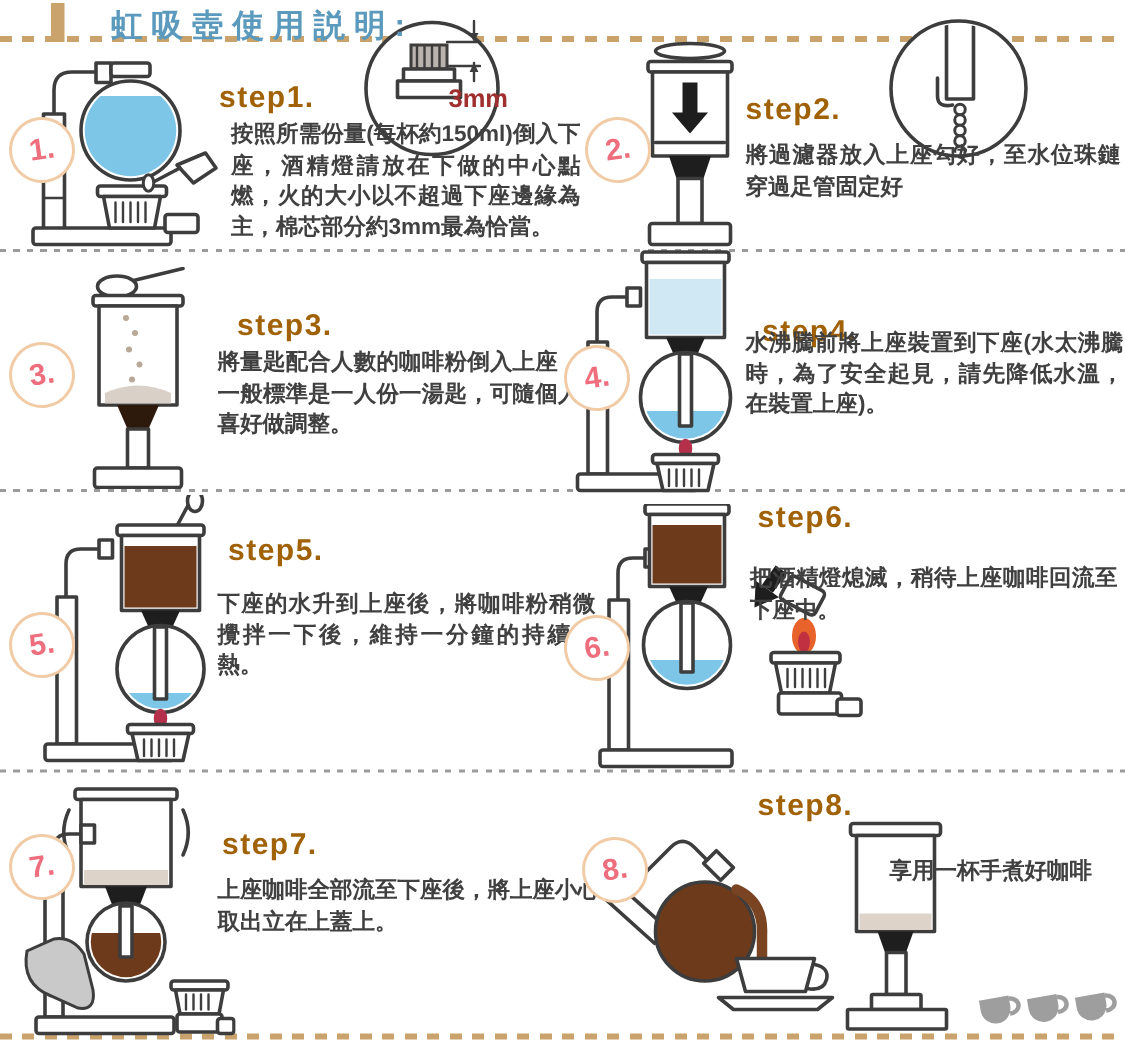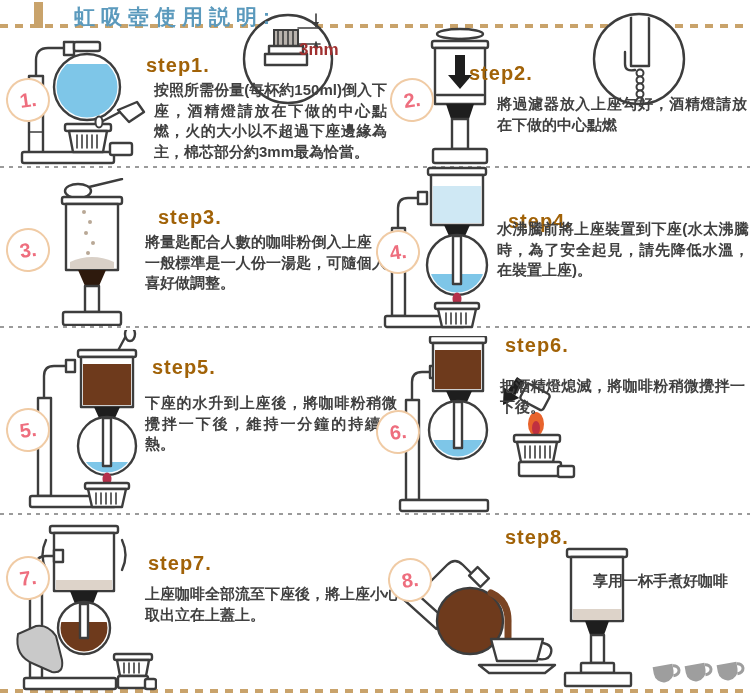--- a/index.html
+++ b/index.html
@@ -68,21 +68,21 @@
   </svg>
   <svg class="abs illus" style="left:242px;top:10px" width="104" height="98" viewBox="0 0 104 98">
     <circle class="ln" cx="46" cy="49" r="44"></circle>
     <rect x="32" y="20" width="24" height="16" fill="#b9b3ad" stroke="#3d3d3d" stroke-width="2"></rect>
     <path class="nf thin" stroke="#3d3d3d" d="M36,20 v16 M41,20 v16 M46,20 v16 M51,20 v16"></path>
     <rect class="ln" x="27" y="36" width="34" height="8"></rect>
     <rect class="ln" x="23" y="44" width="42" height="11"></rect>
     <path class="ln nf thin" d="M74,4 v12 M74,44 v-12 M56,18 h22 M56,34 h22"></path>
     <path d="M74,18 l-3,-6 h6 z M74,32 l-3,6 h6 z" fill="#3d3d3d"></path>
   </svg>
-  <span class="abs callout-label" style="left:299px;top:40px">3mm</span>
+  <span class="abs callout-label" style="left:299px;top:56px">3mm</span>
   <div class="abs step-title" style="left:146px;top:54px">step1.</div>
   <div class="abs step-text" style="left:154px;top:80px;width:233px">按照所需份量(每杯約150ml)倒入下座，酒精燈請放在下做的中心點燃，火的大小以不超過下座邊緣為主，棉芯部分約3mm最為恰當。</div>
 
   <div class="abs badge" style="left:390px;top:78px">2.</div>
   <svg class="abs illus" style="left:418px;top:25px" width="85" height="142" viewBox="0 0 85 142">
     <ellipse class="ln" cx="42" cy="9" rx="23" ry="5"></ellipse>
     <line class="ln nf" x1="42" y1="14" x2="42" y2="34"></line>
     <rect class="ln" x="14" y="16" width="56" height="7" rx="2"></rect>
     <rect class="ln" x="17" y="23" width="50" height="56"></rect>
     <polygon points="37,30 47,30 47,50 54,50 42,64 30,50 37,50" fill="#1e1e1e"></polygon>
@@ -101,22 +101,22 @@
       <path class="ln nf" d="M40,42 L40,54 Q40,62 50,60"></path>
       <g fill="#fff" stroke="#3d3d3d" stroke-width="2">
         <circle cx="55" cy="63" r="3.5"></circle>
           <circle cx="55" cy="70" r="3.5"></circle>
         <circle cx="55" cy="77" r="3.5"></circle>
           <circle cx="55" cy="84" r="3.5"></circle>
         <circle cx="55" cy="91" r="3.5"></circle>
       </g>
     </g>
   </svg>
-  <div class="abs step-title" style="left:469px;top:62px">step2.</div>
-  <div class="abs step-text" style="left:497px;top:94px;width:250px">將過濾器放入上座勾好，酒精燈請放在下做的中心點燃</div>
+  <div class="abs step-title" style="left:497px;top:62px">step2.</div>
+  <div class="abs step-text" style="left:497px;top:94px;width:250px">將過濾器放入上座勾好，至水位珠鏈穿過足管固定好</div>
 
   <div class="abs badge" style="left:6px;top:228px">3.</div>
   <svg class="abs illus" style="left:42px;top:178px" width="105" height="148" viewBox="0 0 105 148">
     <ellipse class="ln" cx="36" cy="13" rx="13" ry="7"></ellipse>
     <line class="ln nf" x1="47" y1="9" x2="80" y2="1"></line>
     <rect class="ln" x="20" y="19" width="60" height="7" rx="2"></rect>
     <rect class="ln" x="24" y="26" width="52" height="66"></rect>
     <g fill="#b9a896">
       <circle cx="42" cy="34" r="2"></circle>
         <circle cx="48" cy="44" r="2"></circle>
@@ -206,21 +206,21 @@
     <rect class="ln" x="124" y="52" width="26" height="18" rx="3" transform="rotate(28 137 61)"></rect>
     <ellipse cx="138" cy="88" rx="8" ry="12" fill="#E8632C"></ellipse>
     <ellipse cx="138" cy="92" rx="4" ry="7" fill="#C03040"></ellipse>
     <rect class="ln" x="116" y="99" width="46" height="7" rx="2"></rect>
     <path class="ln" d="M119,106 L159,106 L155,126 L123,126 Z"></path>
     <path class="ln nf thin" d="M127,110 v12 M132,110 v12 M137,110 v12 M142,110 v12 M147,110 v12 M152,110 v12"></path>
     <rect class="ln" x="121" y="126" width="42" height="14" rx="2"></rect>
     <rect class="ln" x="160" y="130" width="16" height="11" rx="2"></rect>
   </svg>
   <div class="abs step-title" style="left:505px;top:334px">step6.</div>
-  <div class="abs step-text" style="left:500px;top:376px;width:245px">把酒精燈熄滅，將咖啡粉稍微攪拌一下後。</div>
+  <div class="abs step-text" style="left:500px;top:376px;width:245px">把酒精燈熄滅，稍待上座咖啡回流至下座中。</div>
 
   <div class="abs badge" style="left:6px;top:556px">7.</div>
   <svg class="abs illus" style="left:12px;top:516px" width="145" height="182" viewBox="0 0 145 182">
     <path class="ln nf" d="M34,24 q-7,15 0,30 M110,24 q7,15 0,30"></path>
     <rect class="ln" x="38" y="10" width="68" height="7" rx="2"></rect>
     <rect class="ln" x="42" y="17" width="60" height="58"></rect>
     <rect x="44" y="64" width="56" height="10" fill="#ddd3c9"></rect>
     <path d="M58,75 L86,75 L81,88 L63,88 Z" fill="#1e1e1e"></path>
     <circle class="ln" cx="72" cy="112" r="26"></circle>
     <clipPath id="c7">

